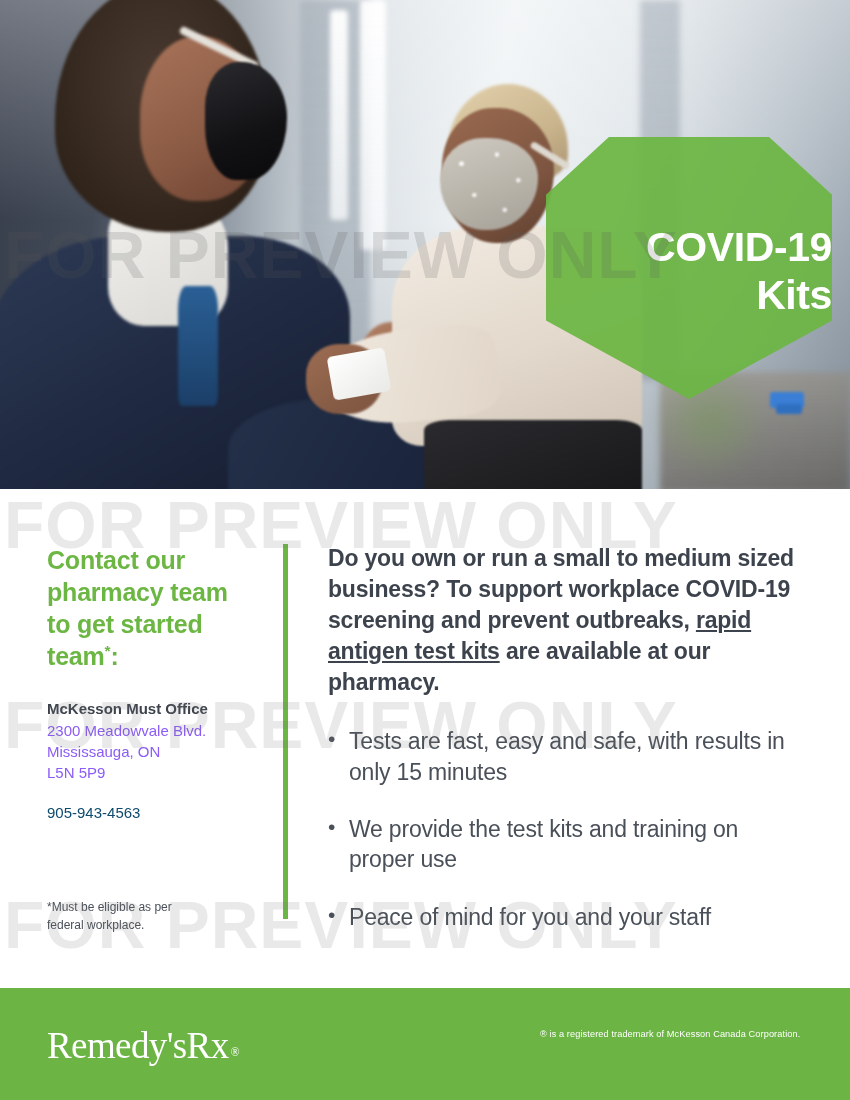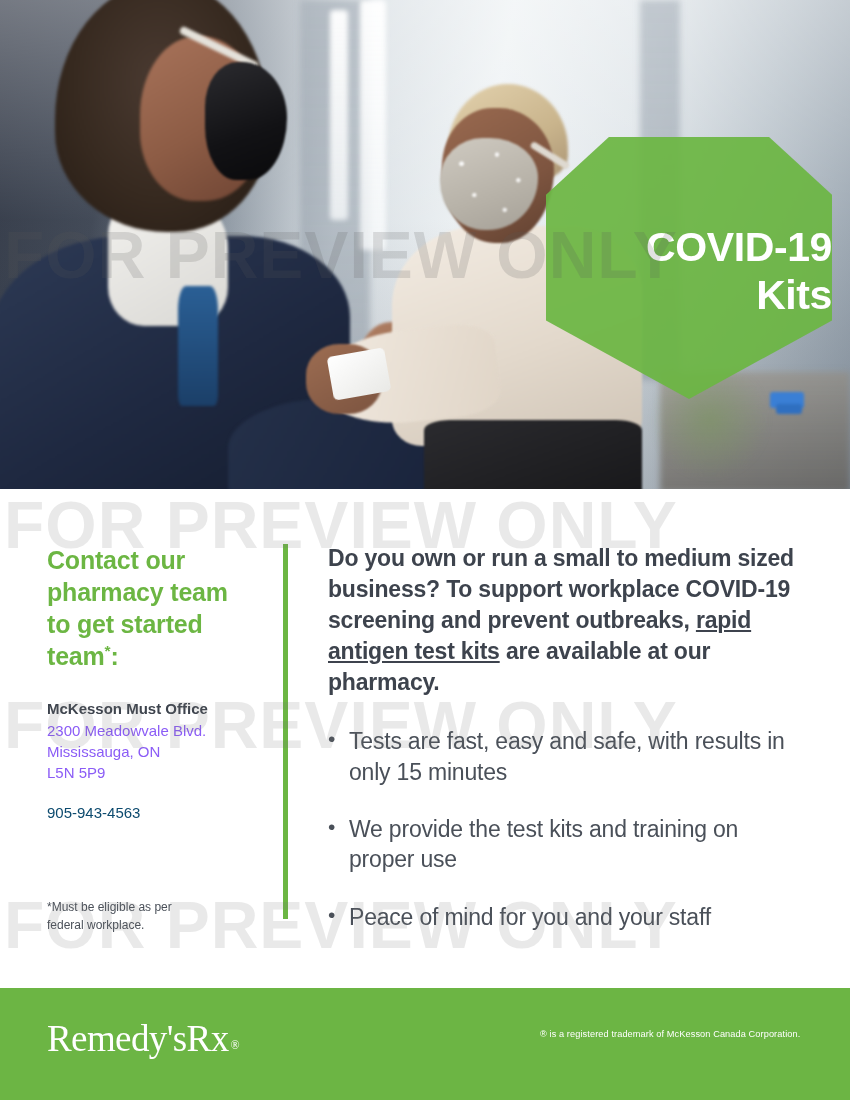--- a/index.html
+++ b/index.html
@@ -369,21 +369,21 @@
 
   
   .footer {
     position: absolute;
     left: 0; top: 988px;
     width: 850px; height: 112px;
     background: #6cb544;
   }
   .logo {
     position: absolute;
-    left: 47px; top: 29px;
+    left: 47px; top: 36px;
     color: #ffffff;
     font-family: "Liberation Serif", serif;
     font-size: 37px;
     letter-spacing: -0.6px;
     white-space: nowrap;
   }
   .logo .reg {
     font-size: 12px;
     vertical-align: 2px;
     margin-left: 2px;

